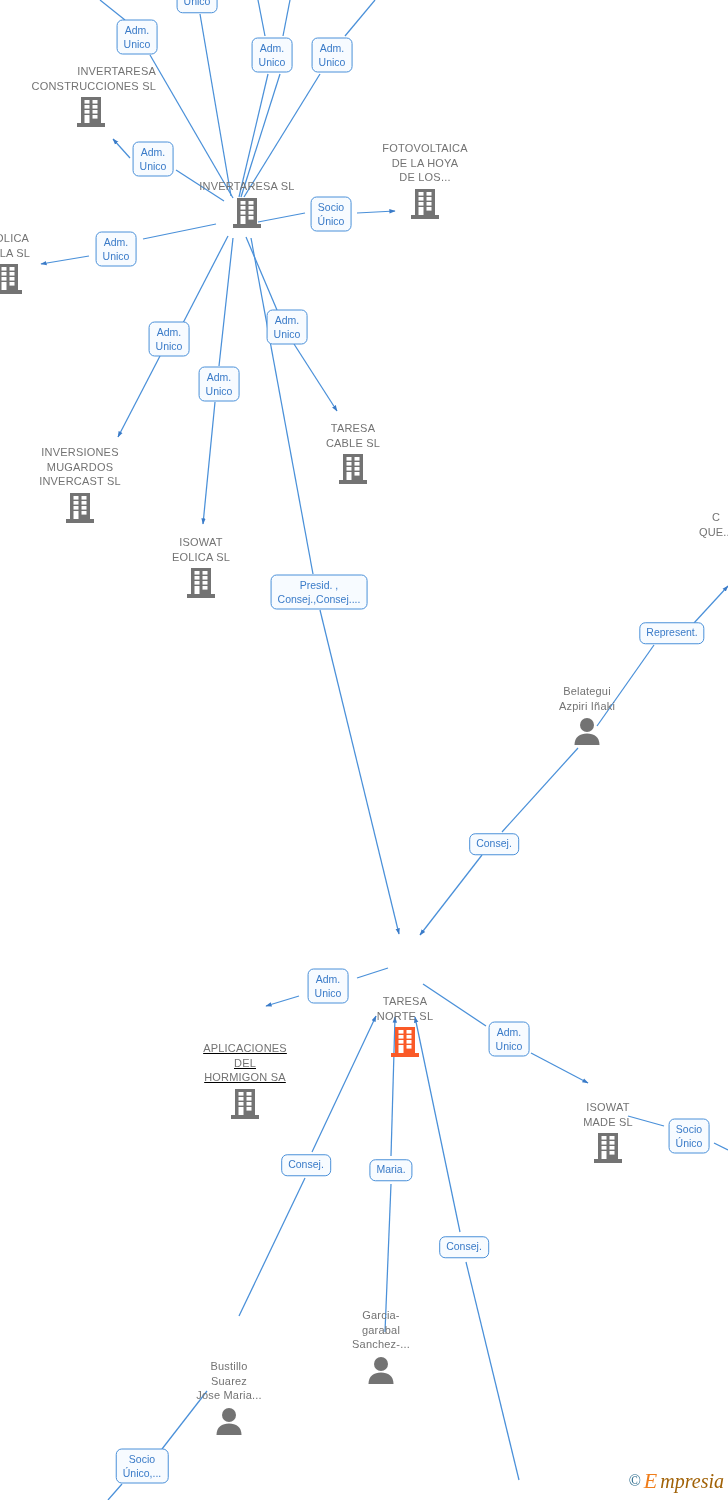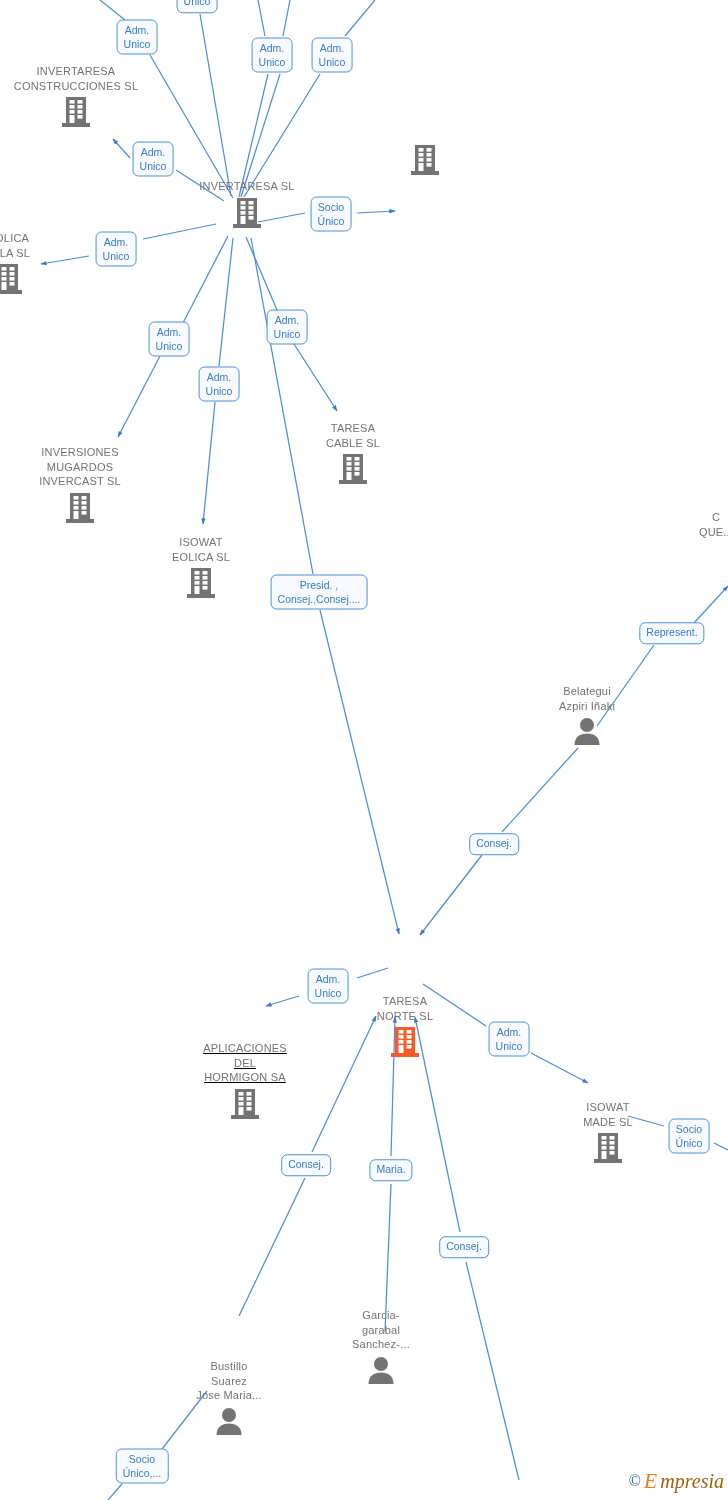--- a/index.html
+++ b/index.html
@@ -88,21 +88,21 @@
         <path d="M 385 1332 L 391 1184"></path>
         <path d="M 391 1156 L 395 1017" marker-end="url(#arrow)"></path>
         <path d="M 519 1480 L 466 1262"></path>
         <path d="M 460 1232 L 415 1017" marker-end="url(#arrow)"></path>
         <path d="M 162 1449 L 207 1391"></path>
         <path d="M 122 1484 L 108 1500"></path>
       </g>
   </svg>
 
   <div id="node-group">
-      <div class="node" style="left: 76px; top: 64px;">
+      <div class="node" style="left: 91px; top: 64px; text-align: right;">
         <div class="nlabel">INVERTARESA
 CONSTRUCCIONES SL</div>
         <svg width="34" height="34" viewBox="0 0 34 34" class="nicon">
           <g fill="#737373">
             <rect x="7" y="2" width="20" height="26"></rect>
             <rect x="3" y="28" width="28" height="4"></rect>
           </g>
           <rect x="10.5" y="5" width="5" height="3.6" fill="#ffffff"></rect>
           <rect x="18.5" y="5" width="5" height="3.6" fill="#ffffff"></rect>
           <rect x="10.5" y="10" width="5" height="3.6" fill="#ffffff"></rect>
@@ -124,20 +124,23 @@
           <rect x="18.5" y="5" width="5" height="3.6" fill="#ffffff"></rect>
           <rect x="10.5" y="10" width="5" height="3.6" fill="#ffffff"></rect>
           <rect x="18.5" y="10" width="5" height="3.6" fill="#ffffff"></rect>
           <rect x="10.5" y="15" width="5" height="3.6" fill="#ffffff"></rect>
           <rect x="18.5" y="15" width="5" height="3.6" fill="#ffffff"></rect>
           <rect x="10.5" y="20" width="5" height="8" fill="#ffffff"></rect>
           <rect x="18.5" y="20" width="5" height="3.6" fill="#ffffff"></rect>
         </svg>
       </div>
       <div class="node" style="left: 425px; top: 141px;">
+        <div class="nlabel">FOTOVOLTAICA
+DE LA HOYA
+DE LOS...</div>
         <svg width="34" height="34" viewBox="0 0 34 34" class="nicon">
           <g fill="#737373">
             <rect x="7" y="2" width="20" height="26"></rect>
             <rect x="3" y="28" width="28" height="4"></rect>
           </g>
           <rect x="10.5" y="5" width="5" height="3.6" fill="#ffffff"></rect>
           <rect x="18.5" y="5" width="5" height="3.6" fill="#ffffff"></rect>
           <rect x="10.5" y="10" width="5" height="3.6" fill="#ffffff"></rect>
           <rect x="18.5" y="10" width="5" height="3.6" fill="#ffffff"></rect>
           <rect x="10.5" y="15" width="5" height="3.6" fill="#ffffff"></rect>

